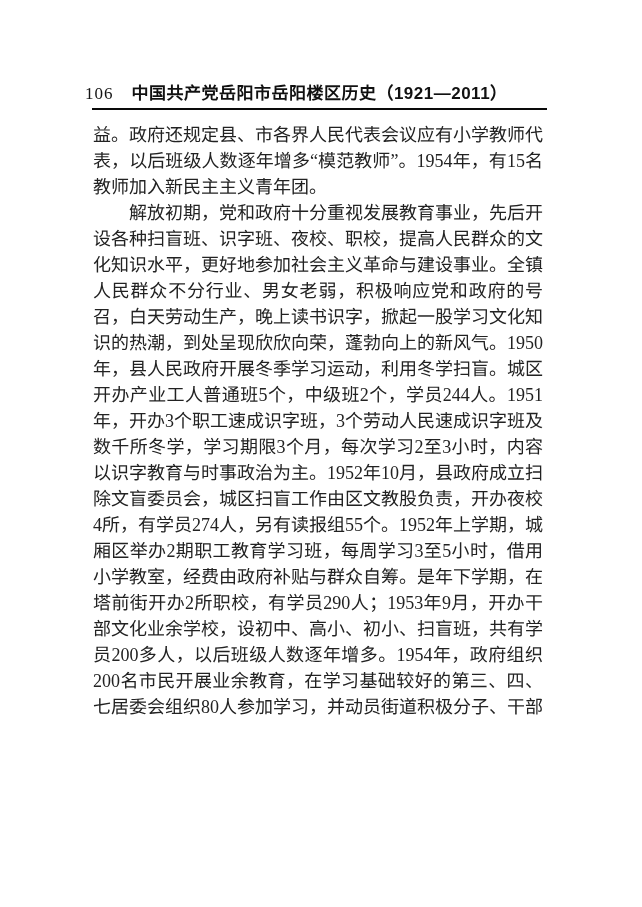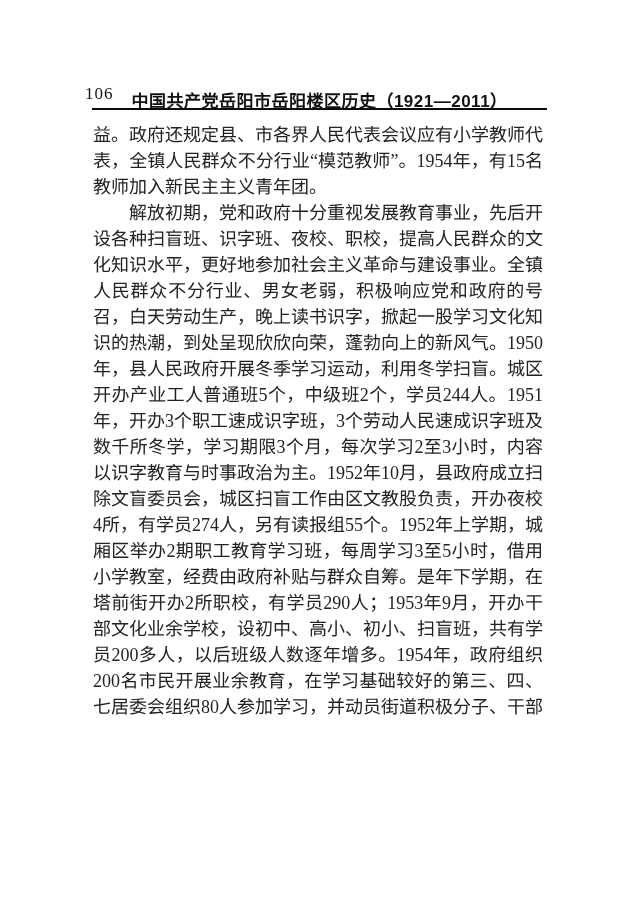--- a/index.html
+++ b/index.html
@@ -40,21 +40,20 @@
     top: 84px;
     width: 455px;
     text-align: center;
     font-family: "Liberation Sans", "DejaVu Sans", sans-serif;
     font-weight: 700;
     font-size: 17px;
     line-height: 19px;
     color: #111111;
     letter-spacing: 0.5px;
     white-space: nowrap;
-    margin-top: 8px;
   }
   .header-rule {
     position: absolute;
     left: 92px;
     top: 108px;
     width: 455px;
     height: 2px;
     background: #0a0a0a;
   }
   
@@ -81,19 +80,19 @@
 
 <div class="page">
 
   <div class="running-header">
     <span class="page-number">106</span>
     <div class="header-title">中国共产党岳阳市岳阳楼区历史（1921—2011）</div>
     <div class="header-rule"></div>
   </div>
 
   <div class="body-text">
-    <p class="para">益。政府还规定县、市各界人民代表会议应有小学教师代表，全镇人民群众不分行业“模范教师”。1954年，有15名教师加入新民主主义青年团。</p>
+    <p class="para">益。政府还规定县、市各界人民代表会议应有小学教师代表，以后班级人数逐年增多“模范教师”。1954年，有15名教师加入新民主主义青年团。</p>
     <p class="para indent">解放初期，党和政府十分重视发展教育事业，先后开设各种扫盲班、识字班、夜校、职校，提高人民群众的文化知识水平，更好地参加社会主义革命与建设事业。全镇人民群众不分行业、男女老弱，积极响应党和政府的号召，白天劳动生产，晚上读书识字，掀起一股学习文化知识的热潮，到处呈现欣欣向荣，蓬勃向上的新风气。1950年，县人民政府开展冬季学习运动，利用冬学扫盲。城区开办产业工人普通班5个，中级班2个，学员244人。1951年，开办3个职工速成识字班，3个劳动人民速成识字班及数千所冬学，学习期限3个月，每次学习2至3小时，内容以识字教育与时事政治为主。1952年10月，县政府成立扫除文盲委员会，城区扫盲工作由区文教股负责，开办夜校4所，有学员274人，另有读报组55个。1952年上学期，城厢区举办2期职工教育学习班，每周学习3至5小时，借用小学教室，经费由政府补贴与群众自筹。是年下学期，在塔前街开办2所职校，有学员290人；1953年9月，开办干部文化业余学校，设初中、高小、初小、扫盲班，共有学员200多人，以后班级人数逐年增多。1954年，政府组织200名市民开展业余教育，在学习基础较好的第三、四、七居委会组织80人参加学习，并动员街道积极分子、干部家属120人参加学习。由居委会、青年团、妇联、工会、派出所联合组成市民业余文化教育委员会，设高小班1个，扫盲班3个，每班50人。扫盲班以识字为主，半文盲班增加算术或珠算，高小开设语文、算术课，并结合形势进行宪法、时事政策教育，有效地提高了干部群众的文化程度。</p>
     <p class="para indent">（二）晚上读书识字</p>
     <p class="para indent">解放后，随着各项政治运动的开展，城区的文化活动开始普</p>
   </div>
 
 </div>
 
 </body></html>

